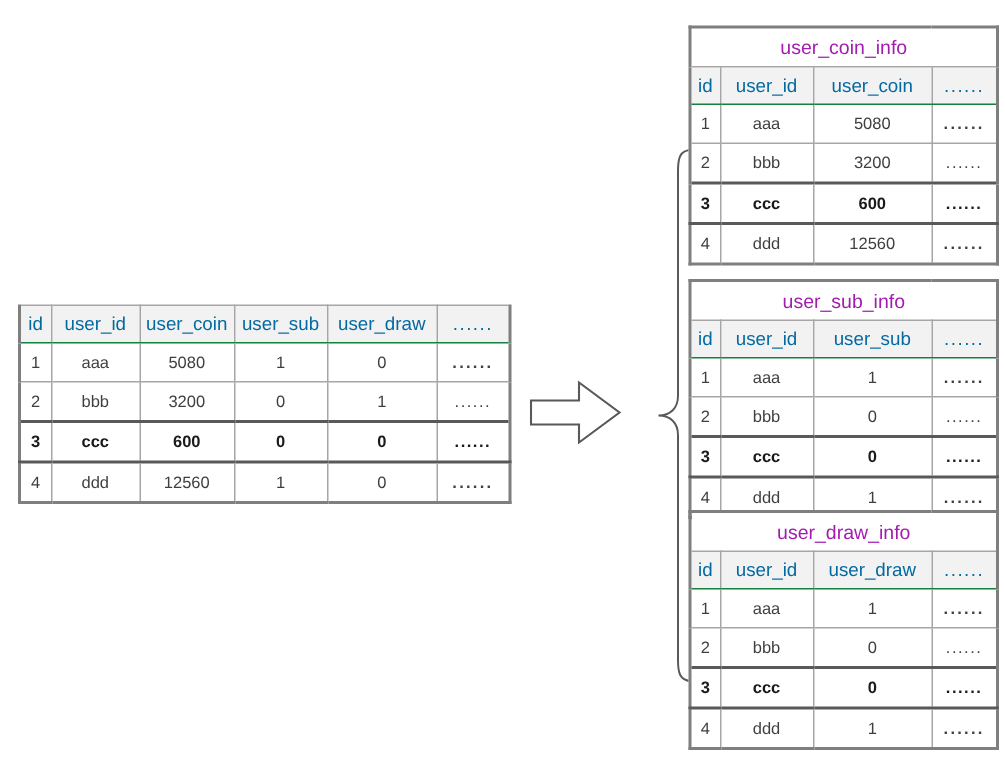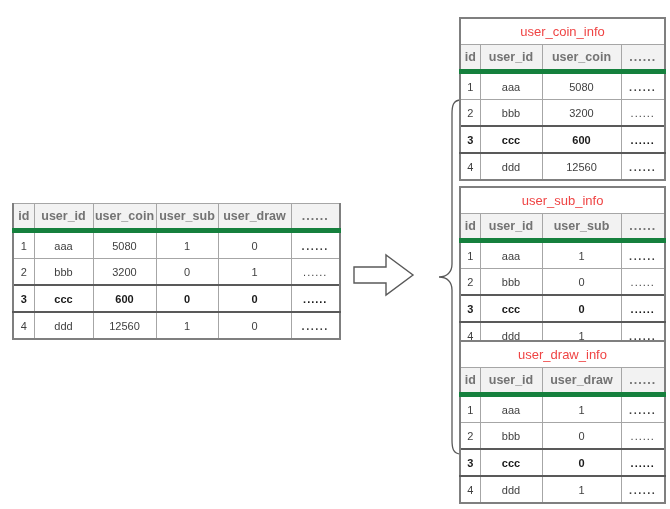--- a/index.html
+++ b/index.html
@@ -33,29 +33,28 @@
     overflow: hidden;
     white-space: nowrap;
   }
   .db-table tr.title-row td {
     font-size: 13px;
     height: 25px;
     border-top: 2px solid #7f7f7f;
     border-left: 2px solid #7f7f7f;
     border-right: 2px solid #7f7f7f;
     border-bottom: 1px solid #a6a6a6;
-    color: #ef4444;
+    color: #a21caf;
   }
   .db-table tr.head-row td {
     background: #f2f2f2;
     font-size: 12.5px;
     height: 24px;
-    color: #737373;
-    border-bottom: 5px solid #15803d;
-    font-weight: bold;
+    color: #0369a1;
+    border-bottom: 1px solid #15803d;
   }
   .db-table tr.head-row td:first-child { border-left: 2px solid #7f7f7f; }
   .db-table tr.head-row td:last-child  { border-right: 2px solid #7f7f7f; }
   .db-table tr.data-row td { height: 25px; }
   .db-table tr.data-row td:first-child { border-left: 2px solid #7f7f7f; }
   .db-table tr.data-row td:last-child  { border-right: 2px solid #7f7f7f; }
   .db-table tr.last-row td { border-bottom: 2px solid #7f7f7f; }
 
   
   .db-table tr.hl td {

